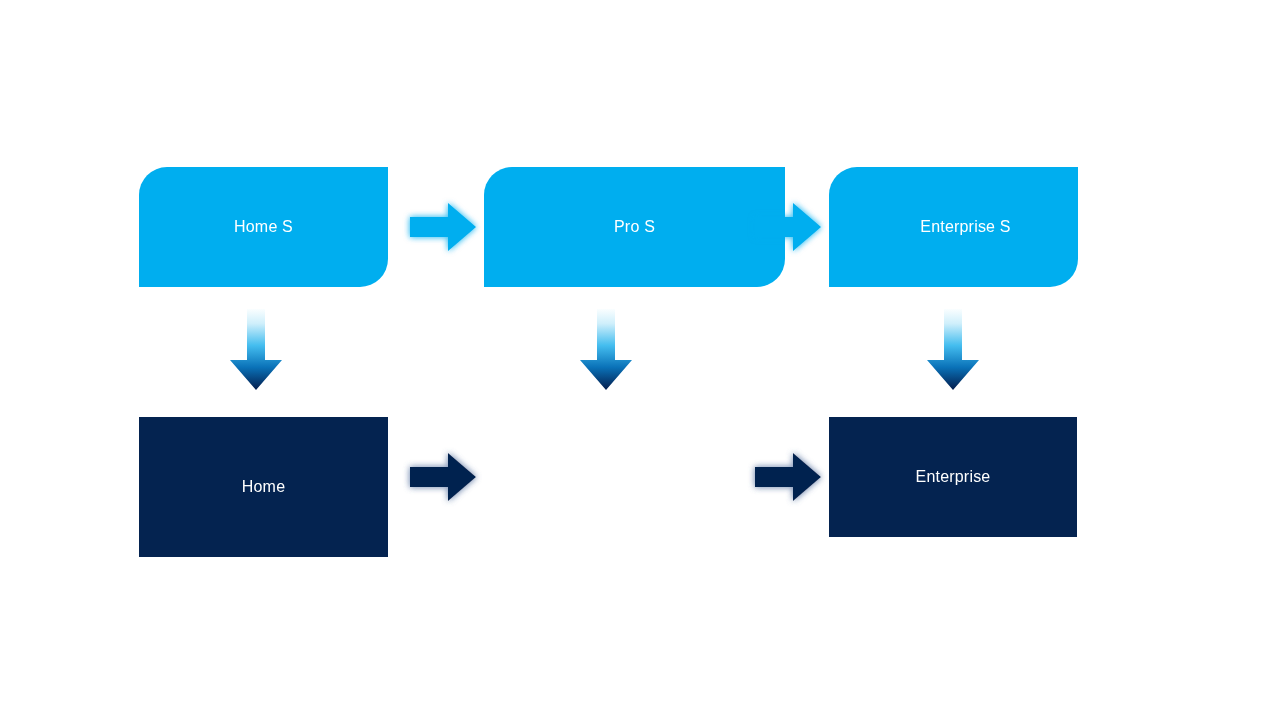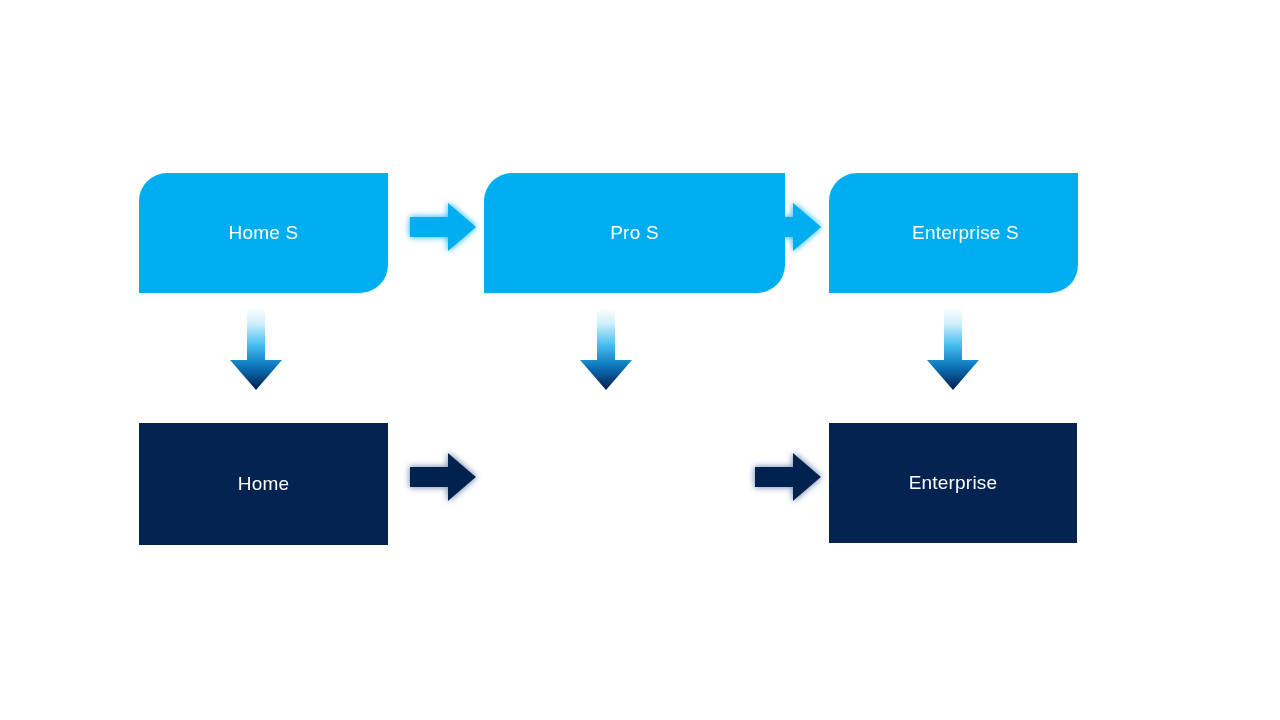--- a/index.html
+++ b/index.html
@@ -23,27 +23,26 @@
   }
 
   
   .node-box {
     position: absolute;
     display: flex;
     align-items: center;
     justify-content: center;
     box-sizing: border-box;
     color: #ffffff;
-    font-size: 19px;
+    font-size: 16px;
     font-weight: 400;
     letter-spacing: 0.2px;
     line-height: 1.2;
     white-space: nowrap;
     user-select: none;
-    margin-top: 6px;
   }
 
   .node-box.service {
     background: #00AEEF;
     
     border-radius: 28px 0 28px 0;
   }
 
   .node-box.product {
     background: #042350;
@@ -171,21 +170,21 @@
           <stop offset="18%" stop-color="#CFEFFB"></stop>
           <stop offset="45%" stop-color="#44BDEF"></stop>
           <stop offset="72%" stop-color="#0A72B8"></stop>
           <stop offset="100%" stop-color="#031C4C"></stop>
         </linearGradient>
       </defs>
       <path d="M19,0 L37,0 L37,51 L54,51 L28,81 L2,51 L19,51 Z" fill="url(#vgrad3)"></path>
     </svg>
   </div>
 
-  <div class="node-box product" style="left:139px; top:417px; width:249px; height:122px;">
+  <div class="node-box product" style="left:139px; top:417px; width:249px; height:140px;">
     <span class="node-label">Home</span>
   </div>
 
 
   <div class="node-box product" style="left:829px; top:417px; width:248px; height:120px;">
     <span class="node-label">Enterprise</span>
   </div>
 
   <div class="h-arrow" style="left:408px; top:449px;">
     <svg viewBox="0 0 70 56" xmlns="http://www.w3.org/2000/svg">

